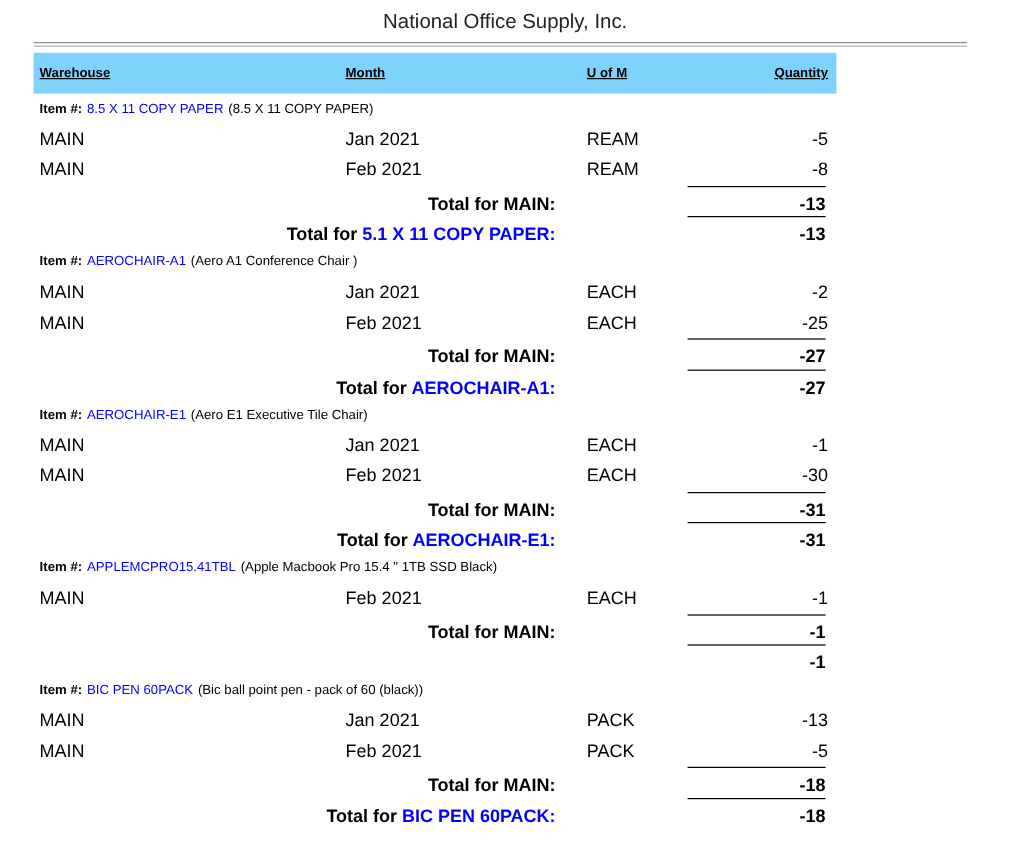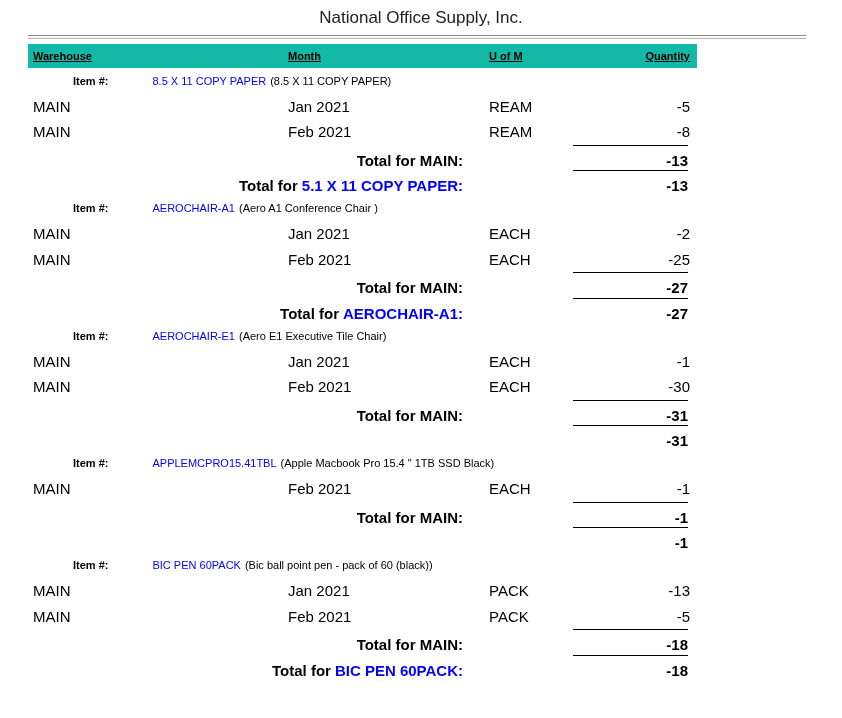--- a/index.html
+++ b/index.html
@@ -17,36 +17,36 @@
   .title {
     margin-top: 2px; height: 34px;
     text-align: center; font-size: 26px; color: #1a1a1a;
   }
   .rule {
     margin: 11px 0 0 28px; width: 778px; height: 2px;
     border-top: 1px solid #8c8c8c; border-bottom: 1px solid #b0b0b0;
   }
   .header-band {
     margin-left: 28px; margin-top: 5px;
-    width: 657px; padding: 0 7px 0 5px; height: 24px;
-    background: #14b8a6;
+    width: 657px; padding: 0 7px 0 5px; height: 34px;
+    background: #7dd3fc;
     display: grid; grid-template-columns: 255px 201px 86px 115px;
     align-items: center; font-size: 11px; font-weight: bold;
   }
   .header-band .hdr { text-decoration: underline; }
   .right { text-align: right; }
   .row {
     display: grid; grid-template-columns: 255px 201px 86px 115px;
     padding-left: 33px; height: 25.5px; font-size: 15px; align-items: center;
   }
   .item-line {
     padding-left: 33px; height: 25.5px; font-size: 11px;
     display: flex; align-items: center;
   }
-  .item-line .gap { margin-right: 4px; margin-left: 40px; }
+  .item-line .gap { margin-right: 4px; }
   .bold { font-weight: bold; }
   .blue { color: #0000ff; text-decoration: none; }
   .total-row {
     display: grid; grid-template-columns: 456px 86px 115px;
     padding-left: 31px; height: 25.5px; font-size: 15px;
     box-sizing: border-box;
   }
   .total-row .tlabel {
     grid-column: 1; text-align: right; padding-right: 24px;
     padding-top: 7px; font-weight: bold; white-space: nowrap;
@@ -139,20 +139,21 @@
     <span>MAIN</span>
     <span>Feb 2021</span>
     <span>EACH</span>
     <span class="right">-30</span>
   </div>
   <div class="total-row">
     <span class="tlabel">Total for MAIN:</span>
     <span class="tvalue">-31</span>
   </div>
   <div class="total-row">
+    <span class="tlabel"><span class="prefix">Total for</span><span class="blue">AEROCHAIR-E1:</span></span>
     <span class="tvalue">-31</span>
   </div>
 
   <div class="item-line">
     <span class="bold gap">Item #:</span>
     <span class="blue gap">APPLEMCPRO15.41TBL</span>
     <span>(Apple Macbook Pro 15.4 " 1TB SSD Black)</span>
   </div>
   <div class="row">
     <span>MAIN</span>

